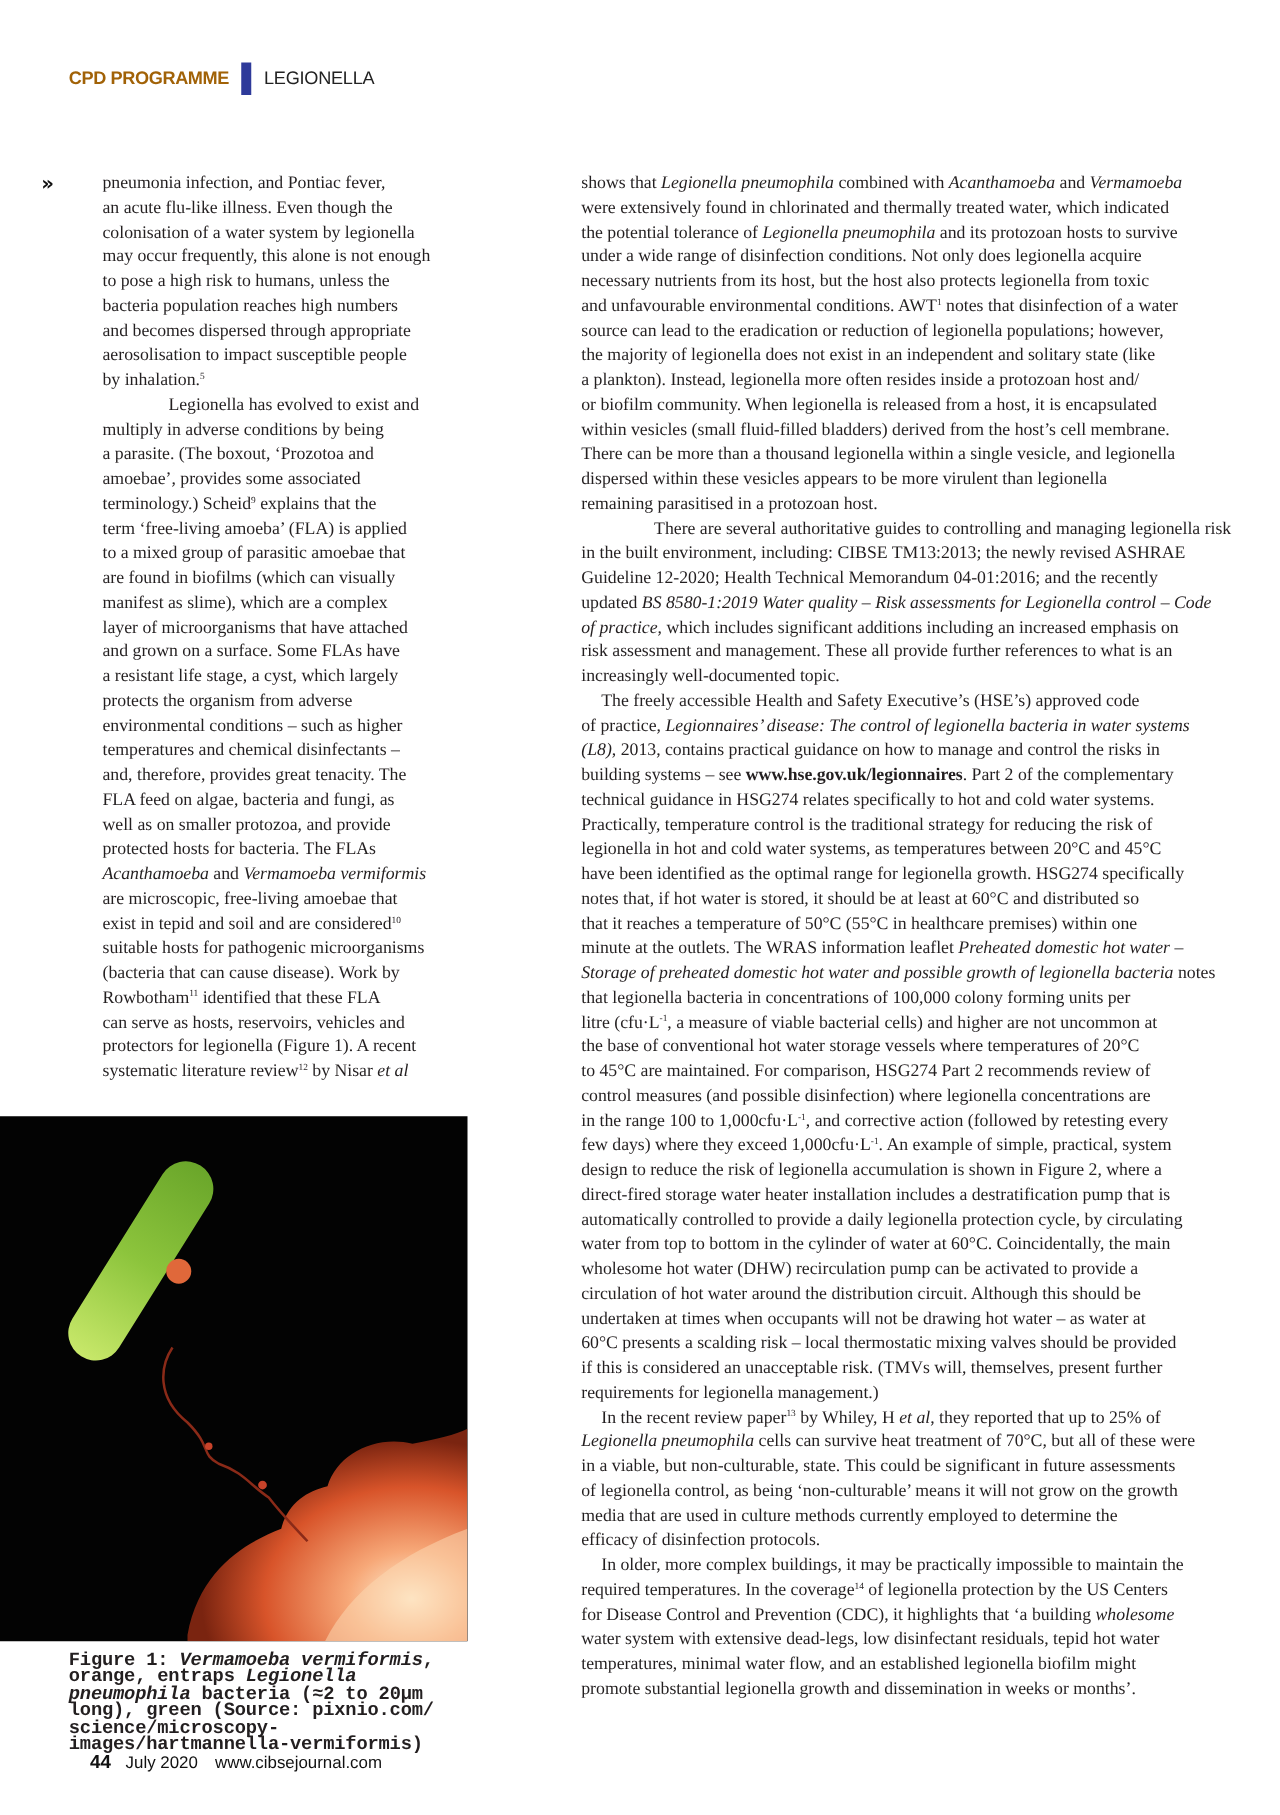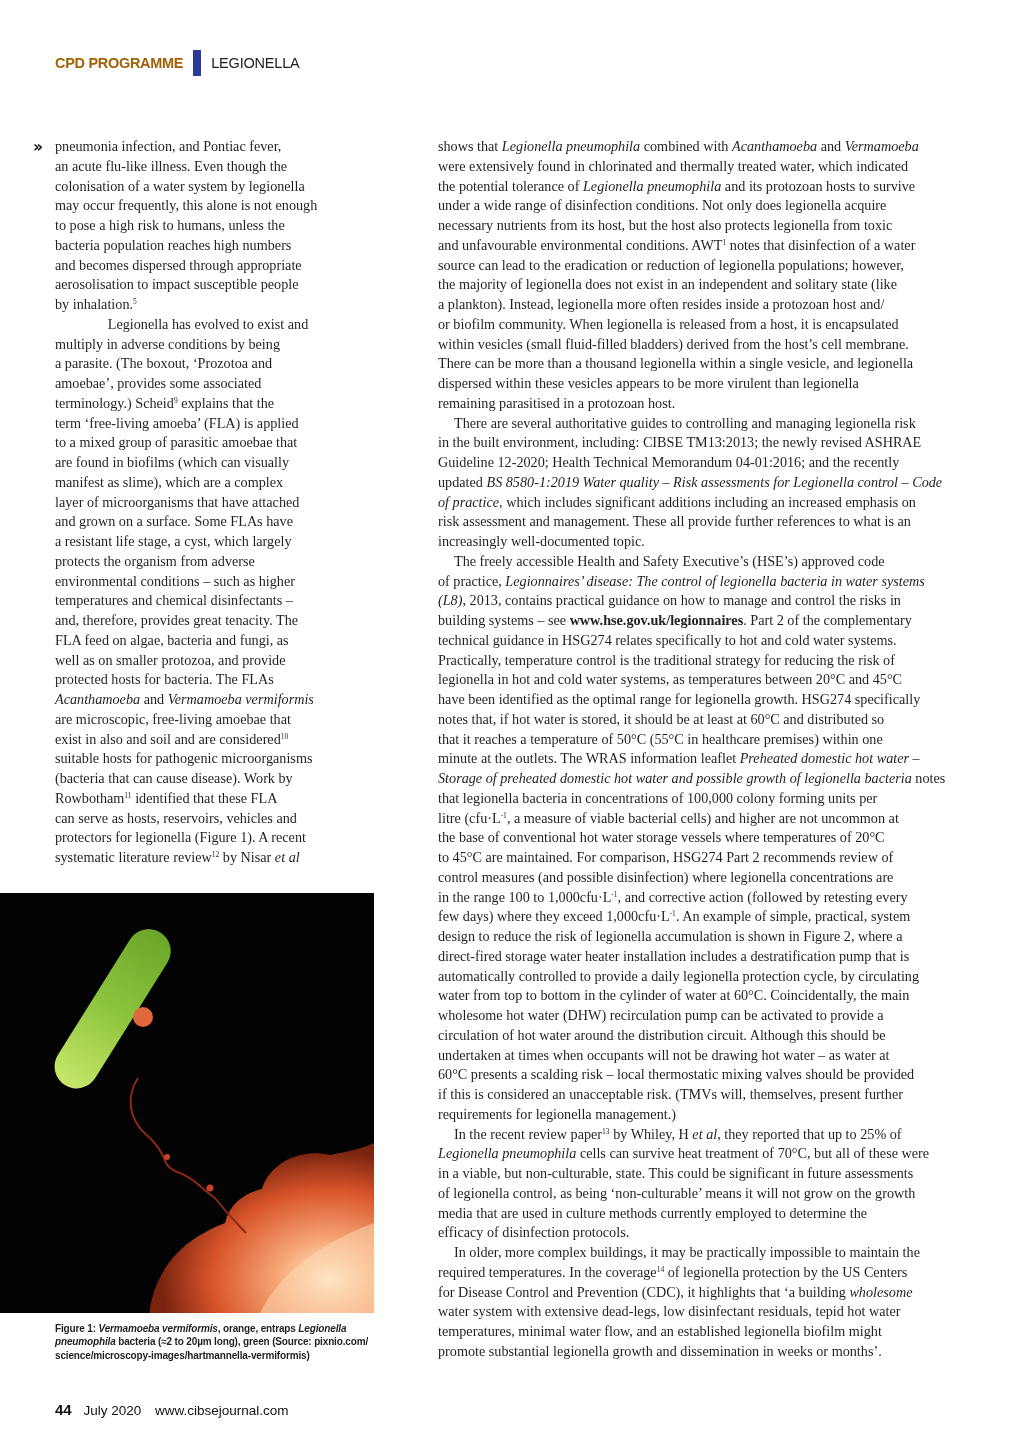--- a/index.html
+++ b/index.html
@@ -2,30 +2,30 @@
 <html><head>
 <meta charset="utf-8">
 <style>
   html, body { margin: 0; padding: 0; background: #ffffff; }
   body { width: 1024px; height: 1452px; position: relative; overflow: hidden; color: #231f20; }
   .header { position: absolute; left: 55px; top: 50px; height: 26px; display: flex; align-items: center; font-family: "Liberation Sans", sans-serif; }
   .header .section { font-weight: bold; font-size: 14.5px; letter-spacing: -0.3px; color: #a16207; }
   .header .bar { display: inline-block; width: 8px; height: 26px; background: #2e3a9a; margin: 0 10px 0 10px; }
   .header .topic { font-size: 14.5px; color: #222; letter-spacing: -0.2px; }
 
-  .col { position: absolute; font-family: "Liberation Serif", serif; font-size: 14.2px; line-height: 19.75px; color: #231f20; }
+  .col { position: absolute; font-family: "Liberation Serif", serif; font-size: 14.2px; line-height: 19.75px; color: #231f20; margin-left: 27px; }
   .col .line { display: block; white-space: nowrap; }
   .col-left { left: 55px; top: 137px; width: 290px; }
   .col-right { left: 438px; top: 137px; width: 520px; }
   sup { font-size: 7.5px; line-height: 0; vertical-align: 5px; }
   .chevrons { position: absolute; left: 33px; top: 138px; font-family: "DejaVu Sans", sans-serif; font-weight: bold; font-size: 16px; line-height: 18px; color: #111; letter-spacing: -3px; }
 
   .figure-image { position: absolute; left: 0; top: 893px; width: 374px; height: 420px; background: #030303; overflow: hidden; }
-  .caption { position: absolute; left: 55px; top: 1322px; width: 330px; font-family: Liberation Sans, sans-serif; font-size: 10px; line-height: 13.4px; font-weight: bold; color: #231f20; letter-spacing: -0.15px; }
-  .footer { position: absolute; left: 55px; top: 1401px; font-family: "Liberation Sans", sans-serif; font-size: 13.5px; color: #111; }
+  .caption { position: absolute; left: 55px; top: 1322px; width: 330px; font-family: Liberation Mono, monospace; font-size: 15px; line-height: 13.4px; font-weight: bold; color: #231f20; letter-spacing: -0.15px; }
+  .footer { position: absolute; left: 72px; top: 1401px; font-family: "Liberation Sans", sans-serif; font-size: 13.5px; color: #111; }
   .footer .page-num { font-weight: bold; font-size: 15px; margin-right: 8px; }
   .footer .issue { margin-right: 10px; }
   .footer .site { }
   b.url { font-weight: bold; }
 </style>
 </head>
 <body>
 
 <div class="header">
   <span class="section">CPD PROGRAMME</span>
@@ -59,21 +59,21 @@
     <span class="line"><span>a resistant life stage, a cyst, which largely</span></span>
     <span class="line"><span>protects the organism from adverse</span></span>
     <span class="line"><span>environmental conditions – such as higher</span></span>
     <span class="line"><span>temperatures and chemical disinfectants –</span></span>
     <span class="line"><span>and, therefore, provides great tenacity. The</span></span>
     <span class="line"><span>FLA feed on algae, bacteria and fungi, as</span></span>
     <span class="line"><span>well as on smaller protozoa, and provide</span></span>
     <span class="line"><span>protected hosts for bacteria. The FLAs</span></span>
     <span class="line"><i>Acanthamoeba</i><span> and </span><i>Vermamoeba vermiformis</i></span>
     <span class="line"><span>are microscopic, free-living amoebae that</span></span>
-    <span class="line"><span>exist in also and soil and are considered</span><sup>10</sup></span>
+    <span class="line"><span>exist in tepid and soil and are considered</span><sup>10</sup></span>
     <span class="line"><span>suitable hosts for pathogenic microorganisms</span></span>
     <span class="line"><span>(bacteria that can cause disease). Work by</span></span>
     <span class="line"><span>Rowbotham</span><sup>11</sup><span> identified that these FLA</span></span>
     <span class="line"><span>can serve as hosts, reservoirs, vehicles and</span></span>
     <span class="line"><span>protectors for legionella (Figure 1). A recent</span></span>
     <span class="line"><span>systematic literature review</span><sup>12</sup><span> by Nisar </span><i>et al</i></span>
   </div>
 <div class="col col-right">
     <span class="line"><span>shows that </span><i>Legionella pneumophila</i><span> combined with </span><i>Acanthamoeba</i><span> and </span><i>Vermamoeba</i></span>
     <span class="line"><span>were extensively found in chlorinated and thermally treated water, which indicated</span></span>
@@ -82,21 +82,21 @@
     <span class="line"><span>necessary nutrients from its host, but the host also protects legionella from toxic</span></span>
     <span class="line"><span>and unfavourable environmental conditions. AWT</span><sup>1</sup><span> notes that disinfection of a water</span></span>
     <span class="line"><span>source can lead to the eradication or reduction of legionella populations; however,</span></span>
     <span class="line"><span>the majority of legionella does not exist in an independent and solitary state (like</span></span>
     <span class="line"><span>a plankton). Instead, legionella more often resides inside a protozoan host and/</span></span>
     <span class="line"><span>or biofilm community. When legionella is released from a host, it is encapsulated</span></span>
     <span class="line"><span>within vesicles (small fluid-filled bladders) derived from the host’s cell membrane.</span></span>
     <span class="line"><span>There can be more than a thousand legionella within a single vesicle, and legionella</span></span>
     <span class="line"><span>dispersed within these vesicles appears to be more virulent than legionella</span></span>
     <span class="line"><span>remaining parasitised in a protozoan host.</span></span>
-    <span class="line" style="text-indent: 16px;"><span>There are several authoritative guides to controlling and managing legionella risk</span></span>
+    <span class="line" style="text-indent: 16px; text-align: right;"><span>There are several authoritative guides to controlling and managing legionella risk</span></span>
     <span class="line"><span>in the built environment, including: CIBSE TM13:2013; the newly revised ASHRAE</span></span>
     <span class="line"><span>Guideline 12-2020; Health Technical Memorandum 04-01:2016; and the recently</span></span>
     <span class="line"><span>updated </span><i>BS 8580-1:2019 Water quality – Risk assessments for Legionella control – Code</i></span>
     <span class="line"><i>of practice</i><span>, which includes significant additions including an increased emphasis on</span></span>
     <span class="line"><span>risk assessment and management. These all provide further references to what is an</span></span>
     <span class="line"><span>increasingly well-documented topic.</span></span>
     <span class="line" style="text-indent: 16px;"><span>The freely accessible Health and Safety Executive’s (HSE’s) approved code</span></span>
     <span class="line"><span>of practice, </span><i>Legionnaires’ disease: The control of legionella bacteria in water systems</i></span>
     <span class="line"><i>(L8)</i><span>, 2013, contains practical guidance on how to manage and control the risks in</span></span>
     <span class="line"><span>building systems – see </span><b class="url">www.hse.gov.uk/legionnaires</b><span>. Part 2 of the complementary</span></span>

